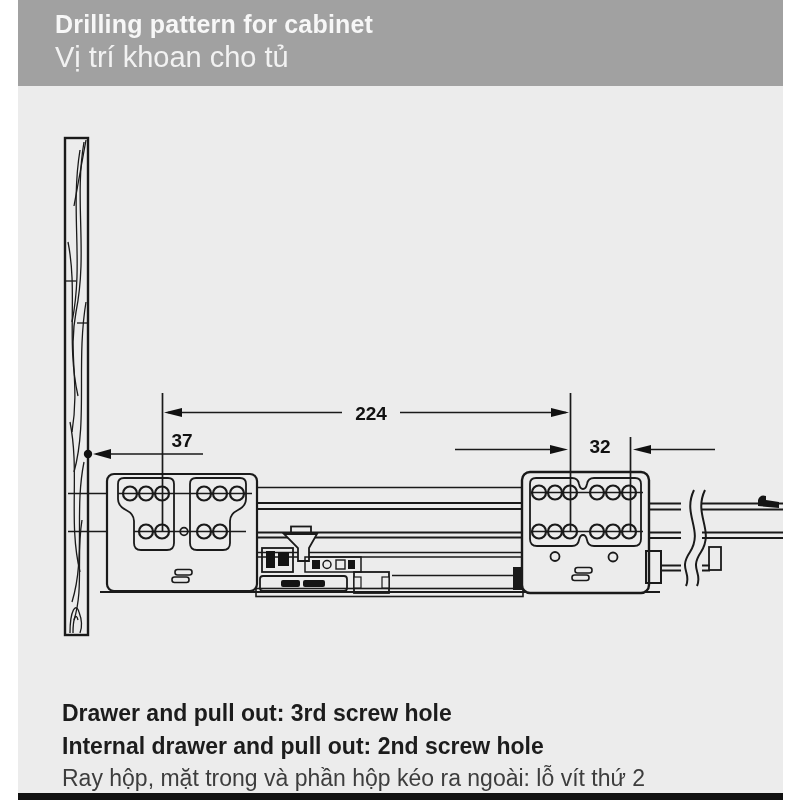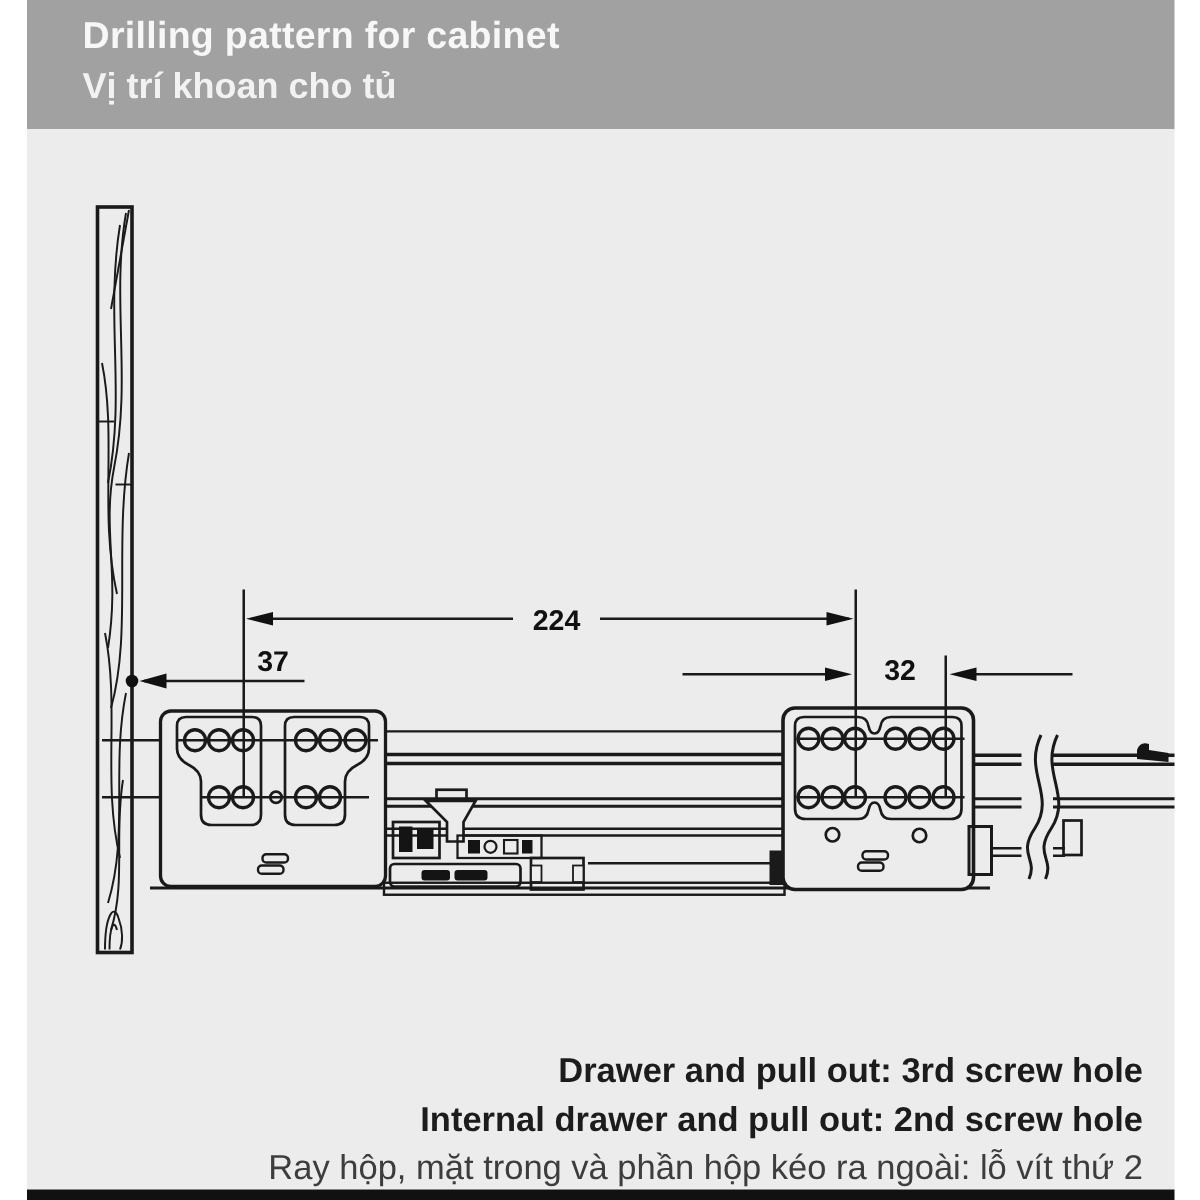--- a/index.html
+++ b/index.html
@@ -1,25 +1,25 @@
 <!DOCTYPE html>
 <html><head>
 <meta charset="utf-8">
 <style>
   html,body{margin:0;padding:0;}
   body{width:800px;height:800px;background:#ffffff;font-family:"Liberation Sans",sans-serif;overflow:hidden;position:relative;}
   .page{position:absolute;inset:0;}
   .content-bg{position:absolute;left:18px;top:86px;width:765px;height:707px;background:#ececec;}
   .header-bar{position:absolute;left:18px;top:0;width:765px;height:86px;background:#a1a1a1;box-sizing:border-box;padding:7px 0 0 37px;}
   .header-title{color:#f7f7f7;font-size:25px;font-weight:bold;line-height:34px;letter-spacing:0.2px;}
-  .header-subtitle{color:#f2f2f2;font-size:24px;font-weight:700;line-height:33px;}
+  .header-subtitle{color:#f2f2f2;font-size:29px;font-weight:400;line-height:33px;}
   svg.drawing{position:absolute;left:0;top:0;width:800px;height:800px;}
   .dim-label{font-family:"Liberation Sans",sans-serif;font-size:19px;font-weight:bold;fill:#111;}
   .notes{position:absolute;left:62px;top:697px;width:700px;}
-  .note-line{font-size:23px;line-height:32.5px;color:#1c1c1c;font-weight:bold;white-space:nowrap;text-align:right;}
+  .note-line{font-size:23px;line-height:32.5px;color:#1c1c1c;font-weight:bold;white-space:nowrap;}
   .note-line.vi{font-weight:400;color:#3d3d3d;}
   .footer-bar{position:absolute;left:18px;top:793px;width:765px;height:7px;background:#111111;}
 </style>
 </head>
 <body>
 
 <div class="page">
 
   <div class="content-bg"></div>
 

